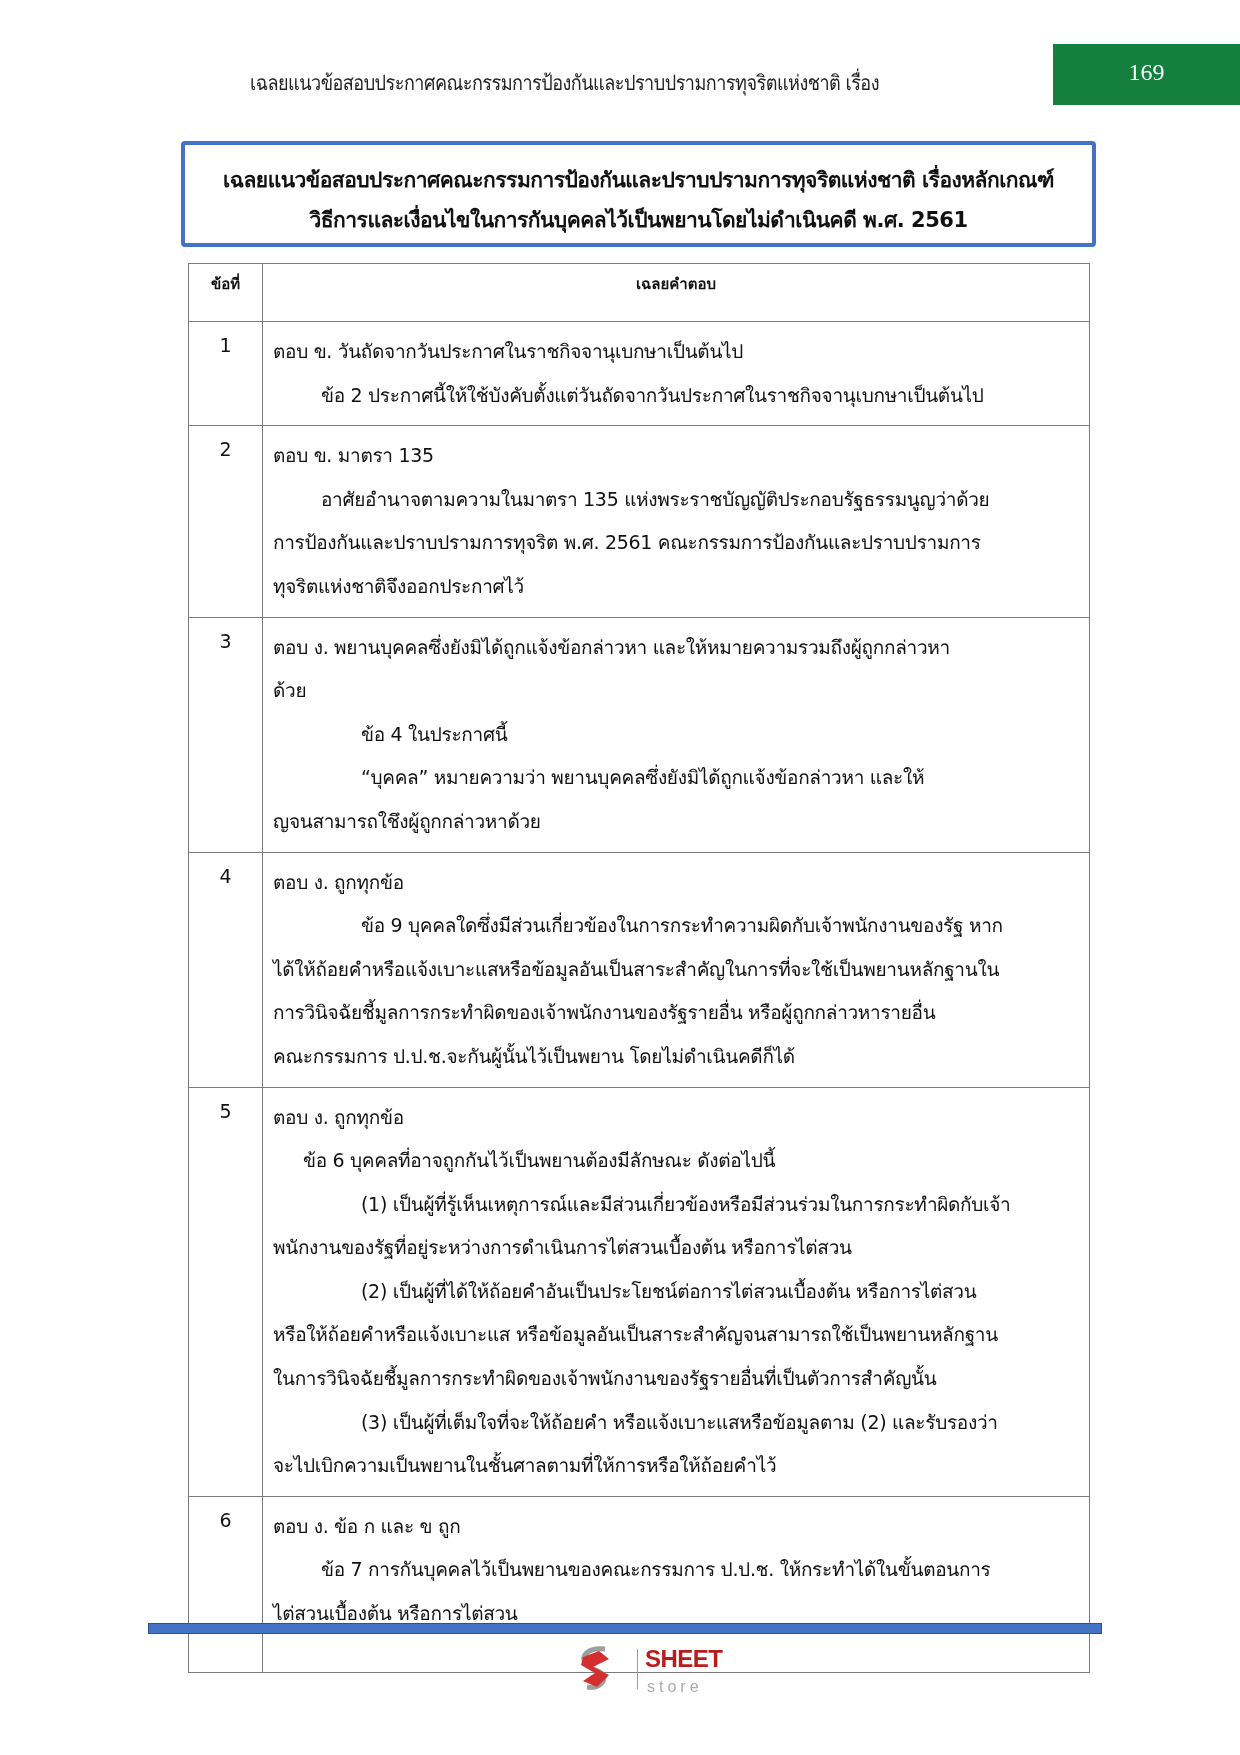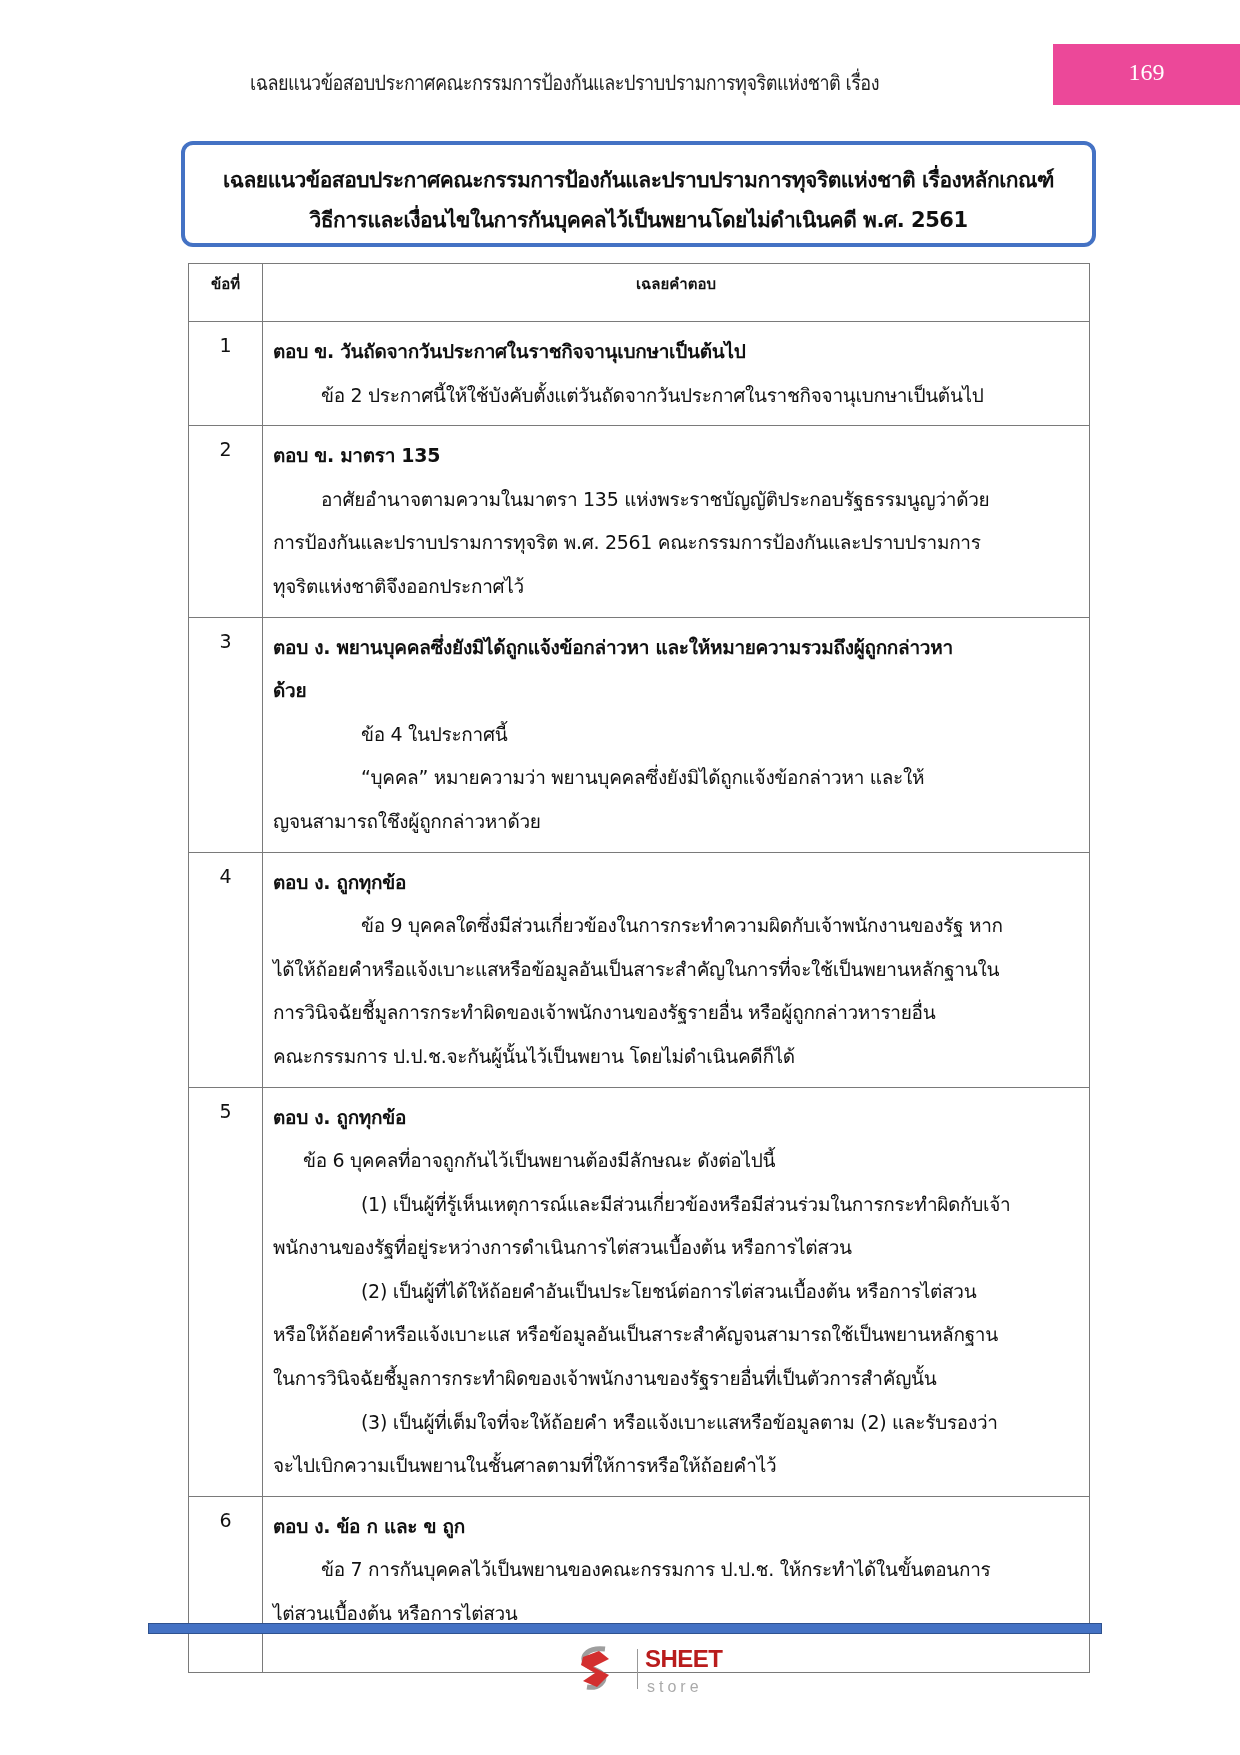--- a/index.html
+++ b/index.html
@@ -2,41 +2,41 @@
 <html><head>
   <meta charset="utf-8">
   <style>
     html, body { margin: 0; padding: 0; background: #ffffff; }
     body { width: 1240px; height: 1755px; position: relative; overflow: hidden;
            font-family: "DejaVu Sans", sans-serif; color: #111; }
 
     .running-header { position: absolute; left: 250px; top: 66px; width: 780px;
       font-family: "DejaVu Sans", sans-serif; font-size: 21px; color: #222;
       letter-spacing: -0.6px; white-space: nowrap; transform: scaleX(0.86); transform-origin: left center; }
-    .page-num-box { position: absolute; left: 1053px; top: 44px; width: 187px; height: 61px; background: #ec4899; }
+    .page-num-box { position: absolute; left: 1053px; top: 44px; width: 187px; height: 61px; background: #15803d; }
     .page-num { position: absolute; left: 0; right: 0; top: 15px; text-align: center;
       font-family: "Liberation Serif", serif; font-size: 24px; color: #fff; }
 
     .title-box { position: absolute; left: 181px; top: 141px; width: 907px; height: 98px;
-      border: 4px solid #4472C4; border-radius: 12px; box-sizing: content-box; }
+      border: 4px solid #4472C4; border-radius: 4px; box-sizing: content-box; }
     .title-line { position: absolute; left: 0; right: 0; text-align: center; font-weight: bold;
       font-size: 21px; color: #111; white-space: nowrap; letter-spacing: -0.5px; }
     .title-line.l1 { top: 18px; }
     .title-line.l2 { top: 58px; }
 
     .answer-table { position: absolute; left: 188px; top: 263px; width: 902px;
       border-collapse: collapse; table-layout: fixed; }
     .answer-table td, .answer-table th { border: 1.5px solid #7a7a7a; vertical-align: top; padding: 0; }
     .col-no { width: 74px; }
     th { font-weight: bold; font-size: 15px; height: 57px; text-align: center; }
     th .h-inner { padding-top: 8px; }
     td.no-cell { text-align: center; font-size: 19px; padding-top: 12px; }
     td.ans-cell { padding: 8px 12px 8px 10px; font-size: 19px; line-height: 43.6px; }
     .ans-line { display: block; white-space: nowrap; letter-spacing: -0.3px; }
-    .ans-line.head { font-weight: bold; }
+    .ans-line.head { font-weight: normal; }
     .ind1 { padding-left: 48px; }
     .ind3 { padding-left: 30px; }
     .ind4 { padding-left: 88px; }
     b.k { font-weight: normal; }
 
     .footer-bar { position: absolute; left: 148px; top: 1623px; width: 952px; height: 9px;
       background: #4472C4; border: 1px solid #2f528f; }
     .logo { position: absolute; left: 575px; top: 1643px; width: 180px; height: 52px; }
     .logo-mark { position: absolute; left: 0; top: 2px; width: 44px; height: 48px; }
     .logo-sep { position: absolute; left: 62px; top: 6px; width: 1px; height: 40px; background: #999; }

